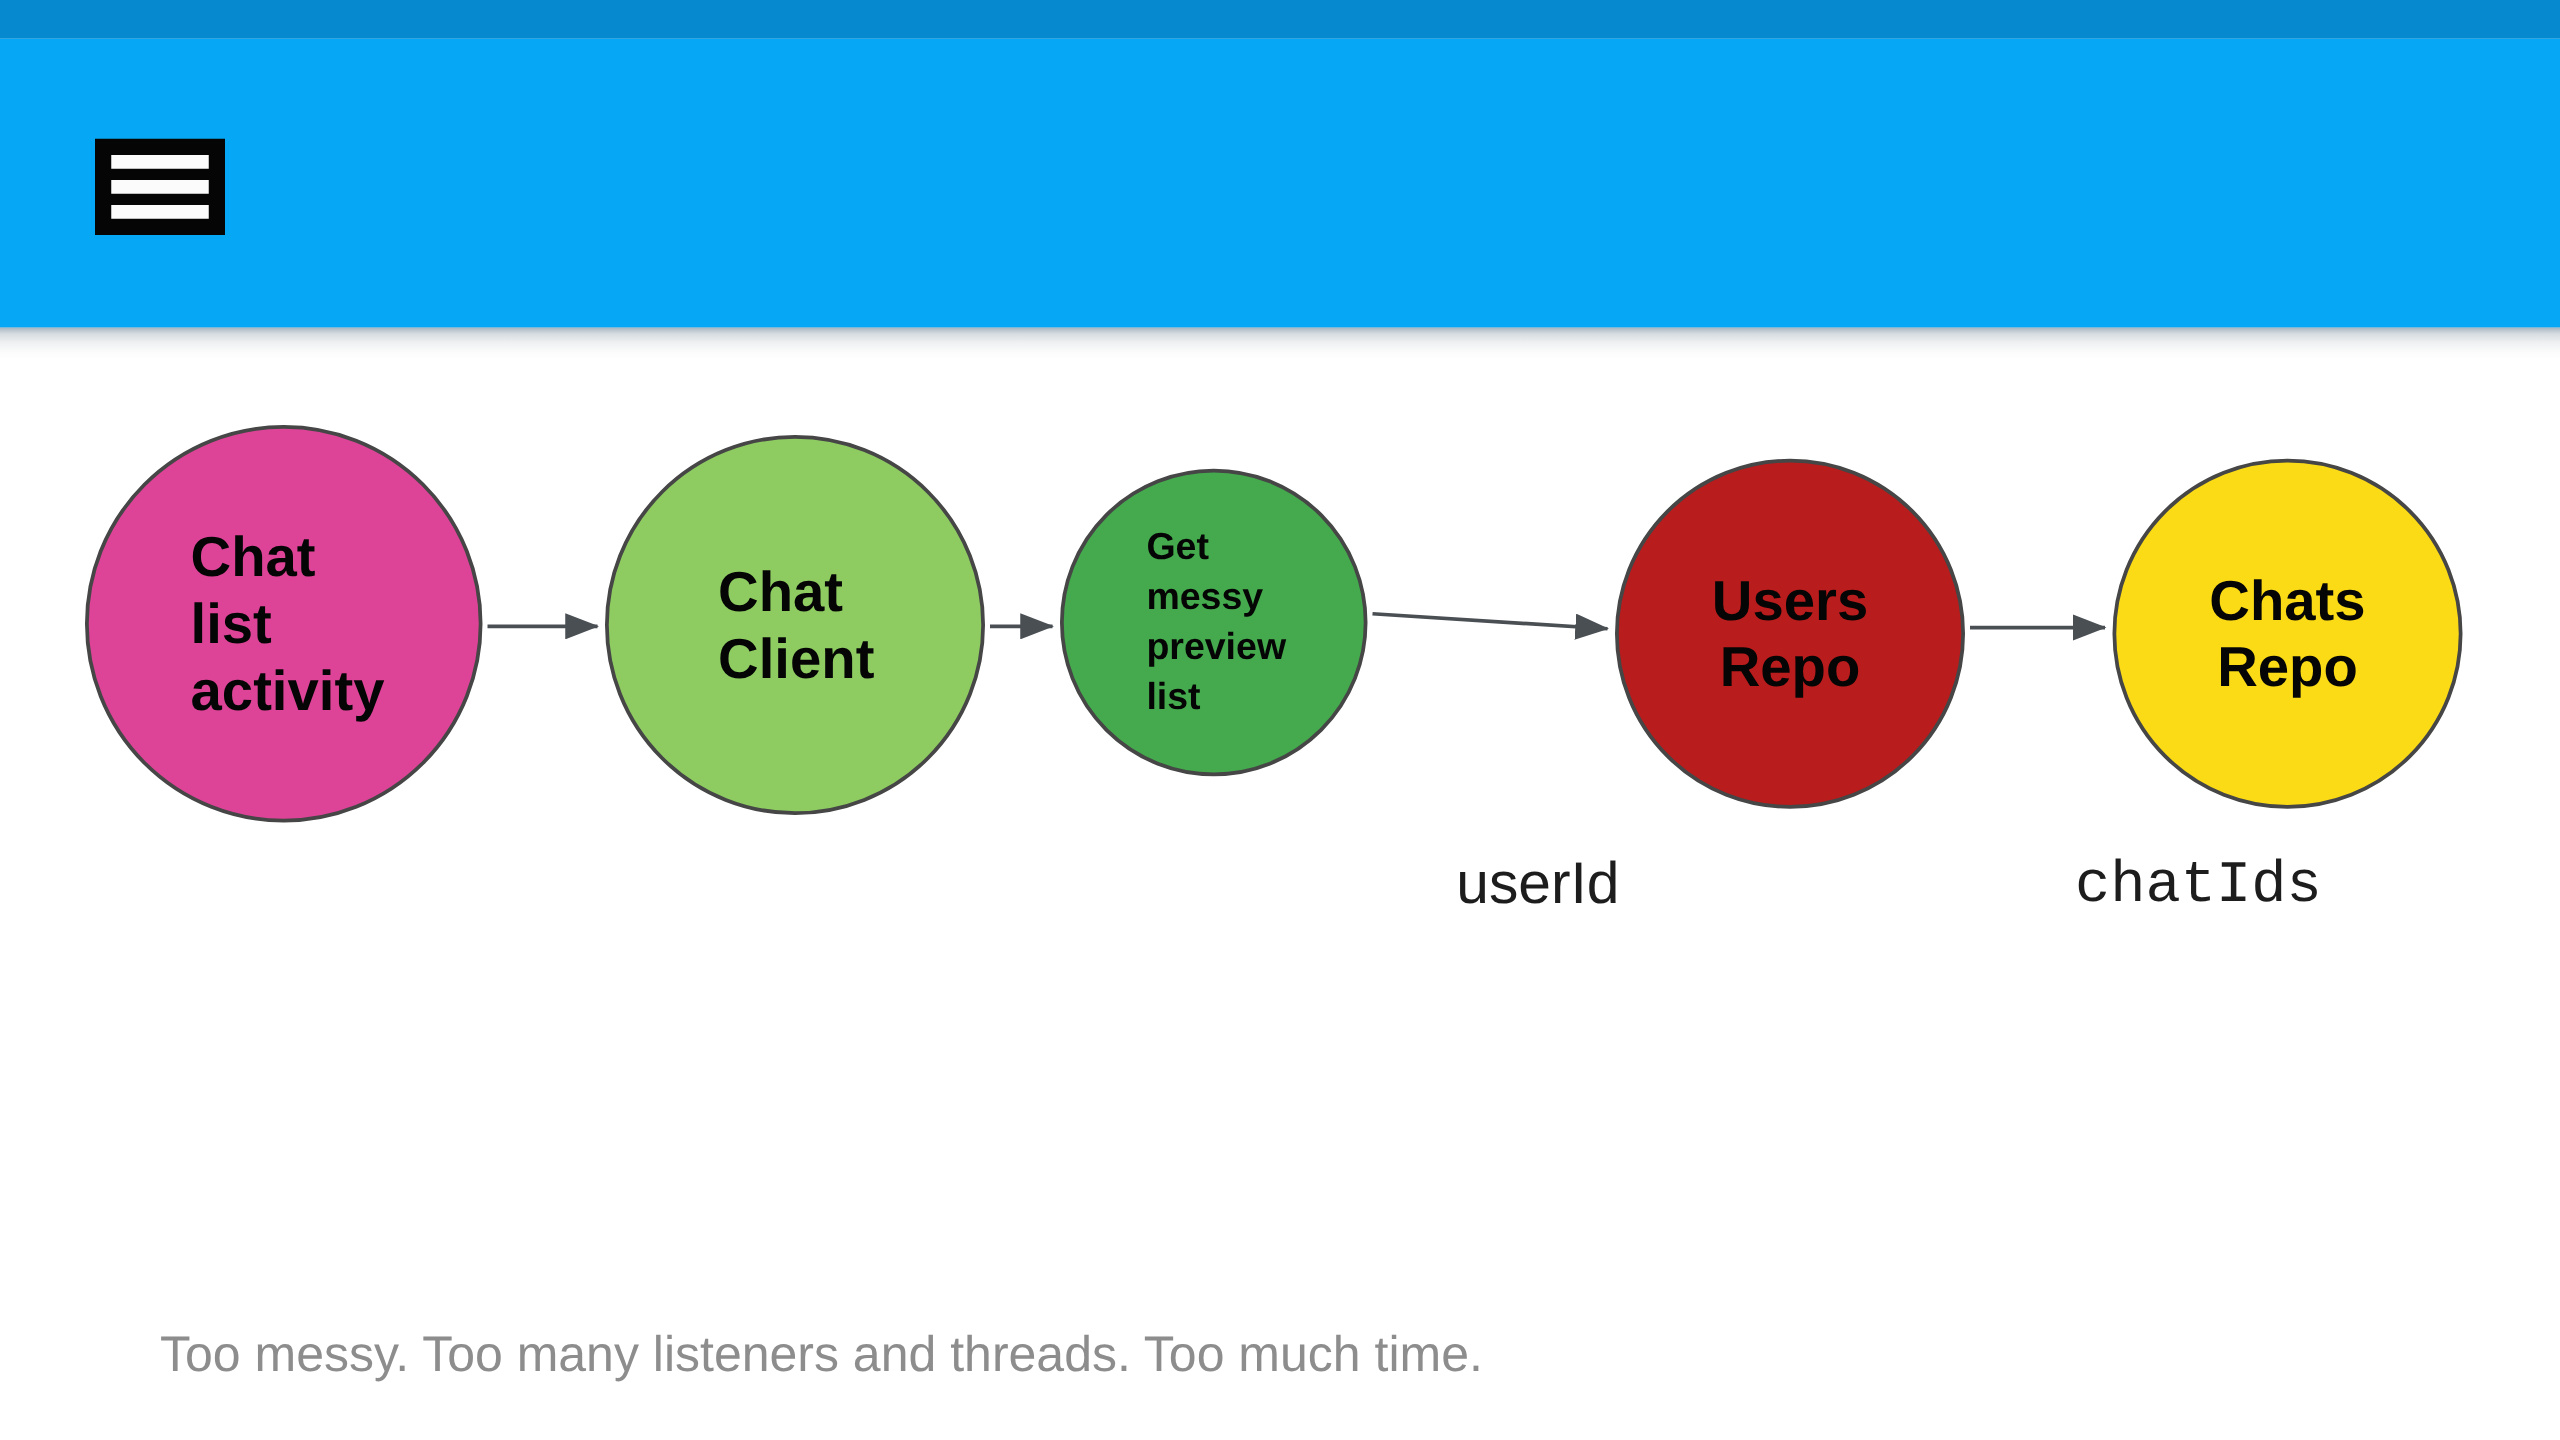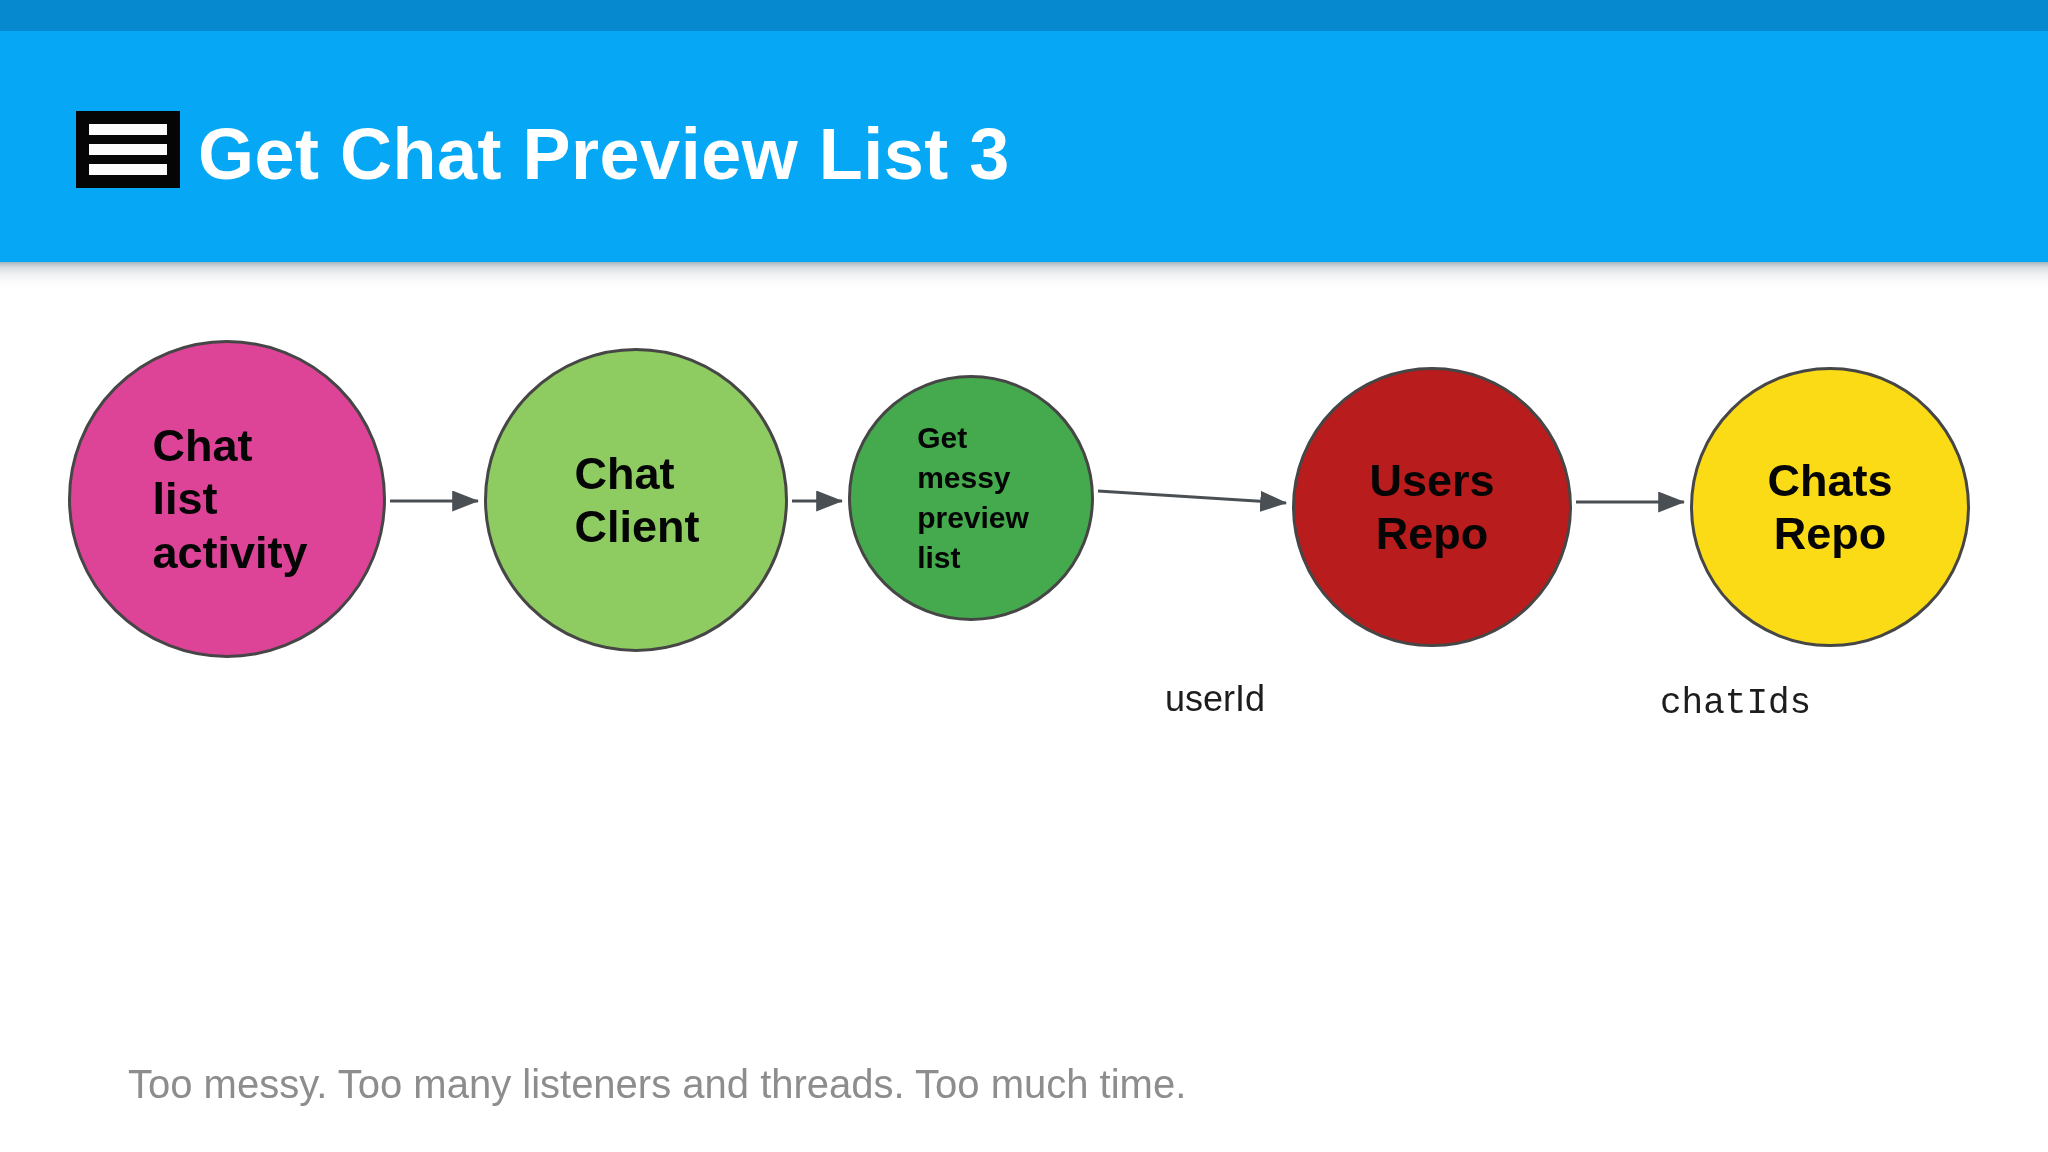--- a/index.html
+++ b/index.html
@@ -165,21 +165,21 @@
     background: #fbdb16;
   }
   #node-chats-repo .node-label {
     font-size: 45px;
     text-align: center;
   }
 
   .edge-label {
     position: absolute;
     color: #1d1d1d;
-    font-size: 36px;
+    font-size: 47px;
     font-weight: normal;
     white-space: nowrap;
   }
   #edge-label-userid  { left: 1165px; top: 390px; }
   #edge-label-chatids { left: 1660px; top: 395px; font-family: Liberation Mono, monospace; }
 
   
   #caption {
     position: absolute;
     left: 88px;
@@ -198,21 +198,20 @@
 <div id="app-root">
 
   <div id="status-bar"></div>
 
   <div id="app-bar">
     <div id="menu-button">
       <div class="bar"></div>
       <div class="bar"></div>
       <div class="bar"></div>
     </div>
-    <div id="app-title">Get Chat Preview List 3</div>
   </div>
 
   <div id="app-bar-shadow"></div>
 
   <div id="diagram">
 
     <svg id="diagram-svg" viewBox="0 0 2048 700" preserveAspectRatio="none" aria-hidden="true">
       <defs>
         <marker id="arrowhead" markerWidth="9" markerHeight="7" refX="8.6" refY="3.5" orient="auto" markerUnits="strokeWidth">
           <path d="M0,0 L9,3.5 L0,7 z" fill="#4a4f54"></path>

